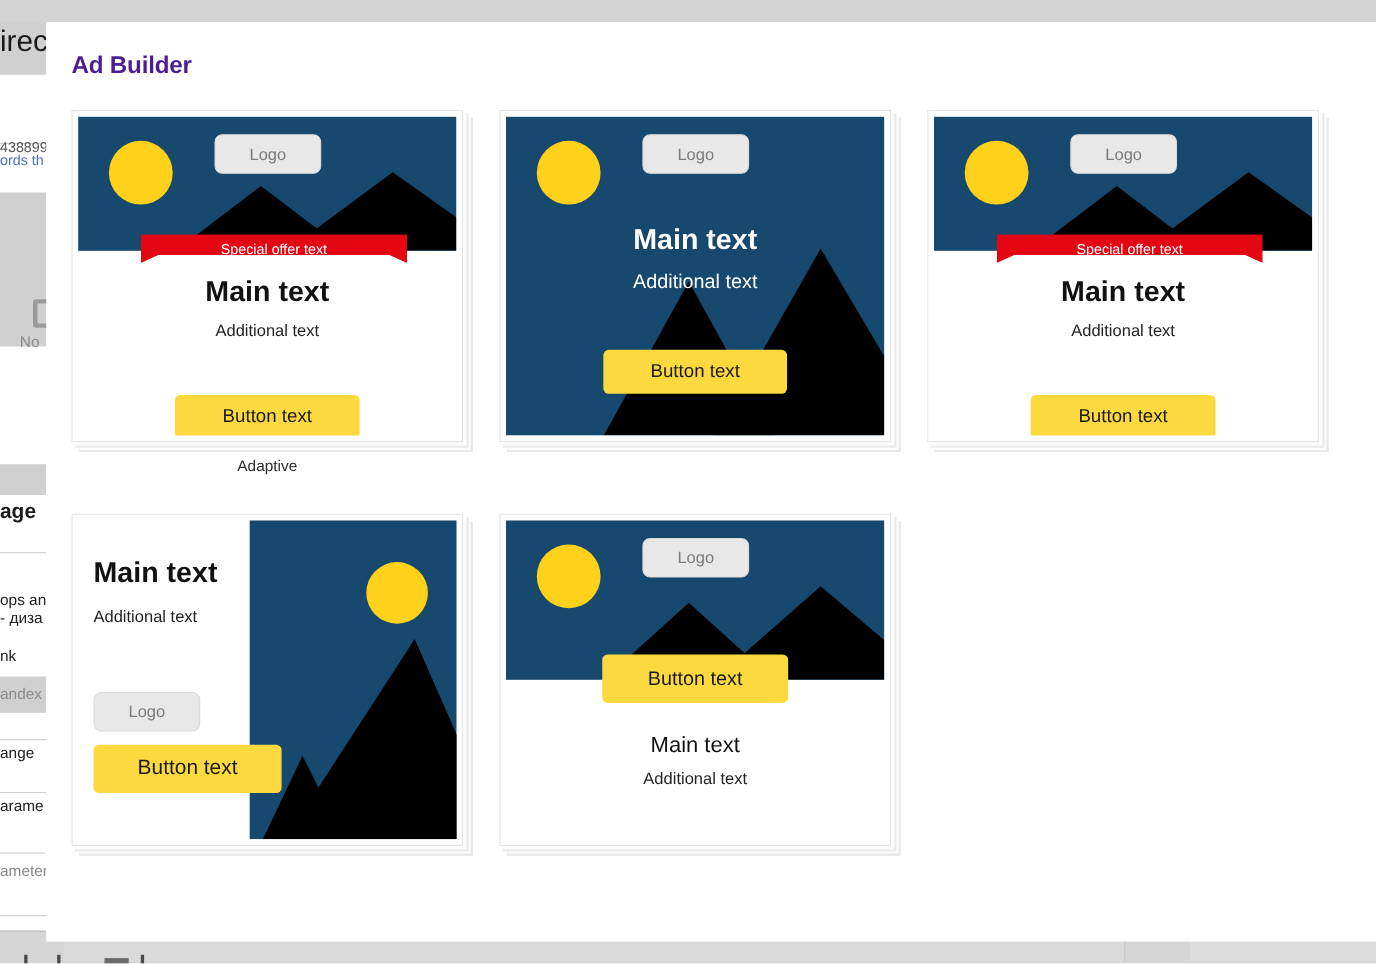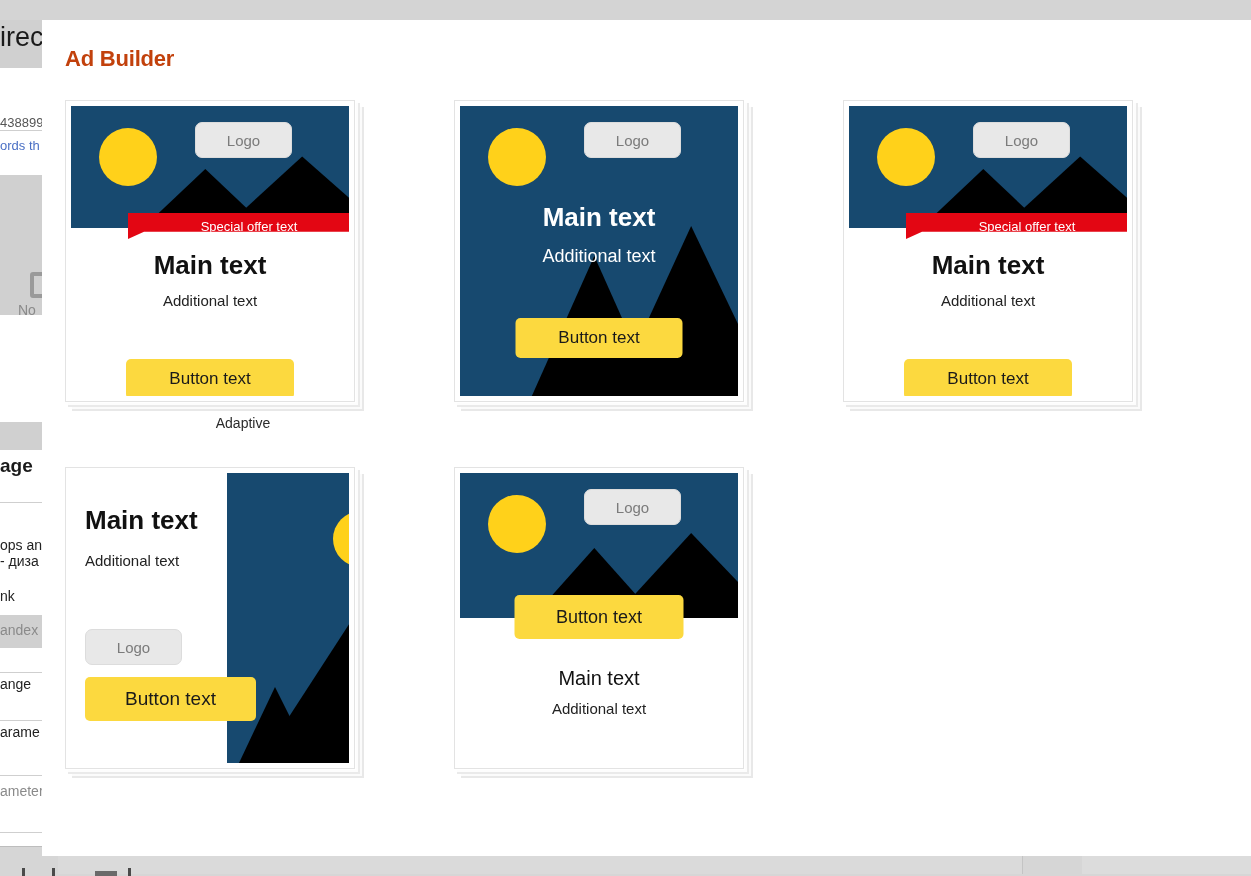--- a/index.html
+++ b/index.html
@@ -63,21 +63,21 @@
   .modal {
     position: absolute; left: 42px; top: 20px;
     width: 1209px; height: 836px;
     background: #ffffff;
     overflow: hidden;
   }
 
   .modal-header { padding: 26px 0 0 23px; }
 
   .modal-title {
-    font-size: 22px; font-weight: 700; color: #c2410c;
+    font-size: 22px; font-weight: 700; color: #4c1d95;
     letter-spacing: -0.2px;
   }
 
   .tabs {
     position: relative; display: flex; align-items: flex-end;
     gap: 0; margin-top: 21px; height: 39px;
   }
   .tabs::after {
     content: ""; position: absolute; left: -23px; right: 0; bottom: 0;
     height: 1px; background: #e6e6e6;
@@ -100,21 +100,21 @@
     padding: 28px 0 0 23px;
     gap: 0;
   }
   .grid-cell { width: 389px; margin-bottom: 36px; }
 
   .card-wrap { position: relative; width: 356px; }
 
   
   .card {
     position: relative;
-    width: 290px;
+    width: 356px;
     background: #ffffff;
     border: 1px solid #e3e3e3;
     box-shadow:
       0 0 0 1px #ffffff,
       3px 3px 0 0 #fdfdfd,
       4px 4px 0 1px #eaeaea,
       7px 7px 0 0 #fbfbfb,
       8px 8px 0 1px #e8e8e8;
     padding: 5px;
   }
@@ -179,21 +179,21 @@
       <div class="bg-rule" style="top:482px; width:42px;"></div>
       <div class="bg-rule" style="top:652px; width:42px;"></div>
       <div class="bg-rule" style="top:700px; width:42px;"></div>
       <div class="bg-rule" style="top:755px; width:42px;"></div>
       <div class="bg-rule" style="top:812px; width:42px;"></div>
       <div class="bg-icon-box" style="left:30px; top:252px;"></div>
     </div>
     <div id="bg-text-host">
         <div class="bg-text big" style="left: 0px; top: 22px;">irect</div>
         <div class="bg-text bold" style="left: 0px; top: 93px; margin-left: 42px;">ГО в</div>
-        <div class="bg-text small" style="left: 0px; top: 115px;">438899</div>
+        <div class="bg-text small" style="left: 0px; top: 126px;">438899</div>
         <div class="bg-text link" style="left: 0px; top: 138px;">ords th</div>
         <div class="bg-text muted" style="left: 18px; top: 302px;">No</div>
         <div class="bg-text hdr" style="left: 0px; top: 455px;">age</div>
         <div class="bg-text row" style="left: 0px; top: 537px;">ops an</div>
         <div class="bg-text row" style="left: 0px; top: 553px;">- диза</div>
         <div class="bg-text row" style="left: 0px; top: 588px;">nk</div>
         <div class="bg-text muted" style="left: 0px; top: 622px;">andex</div>
         <div class="bg-text row" style="left: 0px; top: 676px;">ange</div>
         <div class="bg-text row" style="left: 0px; top: 724px;">arame</div>
         <div class="bg-text muted" style="left: 0px; top: 783px;">ameter</div>

